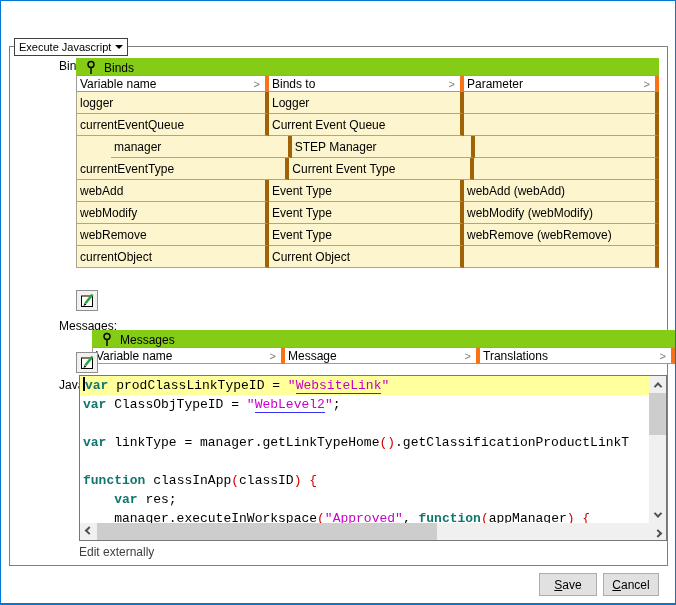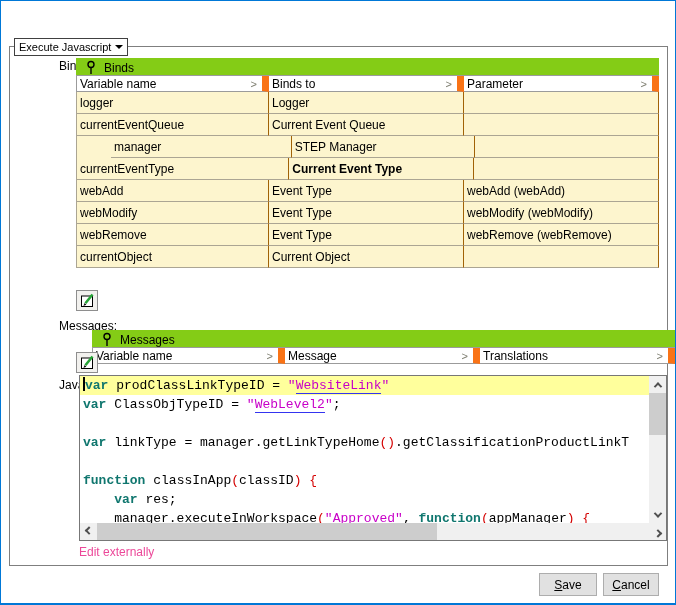--- a/index.html
+++ b/index.html
@@ -22,26 +22,26 @@
   .combo-arrow{width:0;height:0;border-left:4px solid transparent;border-right:4px solid transparent;
     border-top:4px solid #000;margin-right:4px;flex:none;}
   .side-label{position:absolute;left:14px;font-size:12px;color:#000;margin-left:44px;}
   
   .grid{position:absolute;left:75px;width:583px;}
   .band{height:17px;background:#84cc16;display:flex;align-items:flex-end;padding-left:10px;box-sizing:border-box;}
   .band svg{margin-right:8px;flex:none;}
   .band-title{font-size:12px;color:#000;}
   .thead{display:flex;border-top:1px solid #9b9b9b;border-left:1px solid #9b9b9b;
     background:#fff;box-sizing:border-box;height:17px;}
-  .th{box-sizing:border-box;border-right:7px solid #f97316;border-bottom:1px solid #9b9b9b;
+  .th{box-sizing:border-box;border-right:4px solid #f97316;border-bottom:1px solid #9b9b9b;
     display:flex;align-items:center;padding:0 5px 0 3px;font-size:12px;overflow:hidden;white-space:nowrap;}
   .sortch{margin-left:auto;color:#7d7d6f;font-size:11px;padding-left:4px;}
   .tbody{border-left:1px solid #aba593;box-sizing:border-box;}
   .tr{display:flex;height:22px;background:#fdf5ce;}
-  .td{box-sizing:border-box;border-right:1px solid #a16207;border-bottom:1px solid #aba593;
+  .td{box-sizing:border-box;border-right:4px solid #a16207;border-bottom:1px solid #aba593;
     padding-left:3px;font-size:12px;display:flex;align-items:center;overflow:hidden;white-space:nowrap;}
   .icon-btn{position:absolute;left:75px;width:22px;height:21px;background:#f2f1ee;
     border:1px solid #8e8e8e;display:flex;align-items:center;justify-content:center;padding:0;cursor:pointer;}
   
   .editor{position:absolute;left:78px;top:374px;width:588px;height:166px;
     border:1px solid #777;box-sizing:border-box;background:#fff;}
   .code{position:absolute;left:0;top:0;right:17px;bottom:17px;overflow:hidden;
     font-family:"Liberation Mono","DejaVu Sans Mono",monospace;font-size:13px;line-height:19px;}
   .code-line{height:19px;white-space:pre;padding-left:3px;}
   .code-line.hl{background:#ffff9c;}
@@ -59,21 +59,21 @@
   .sb-btn.left{position:absolute;left:0;top:0;}
   .sb-btn.right{position:absolute;right:0;top:0;}
   .vthumb{position:absolute;top:17px;left:0;width:17px;height:42px;background:#cdcdcd;}
   .hthumb{position:absolute;left:17px;top:0;width:340px;height:17px;background:#cdcdcd;}
   .chv{display:inline-block;width:6px;height:6px;border-left:2px solid #505050;border-top:2px solid #505050;box-sizing:border-box;}
   .chv-up{transform:rotate(45deg) translate(1px,1px);}
   .chv-down{transform:rotate(225deg) translate(1px,1px);}
   .chv-left{transform:rotate(-45deg) translate(1px,-1px);}
   .chv-right{transform:rotate(135deg) translate(1px,-1px);}
   
-  .ext-link{position:absolute;left:78px;top:544px;font-size:12px;color:#ec4899;text-decoration:none;cursor:pointer;}
+  .ext-link{position:absolute;left:78px;top:544px;font-size:12px;color:#404040;text-decoration:none;cursor:pointer;}
   .win-btn{position:absolute;height:23px;background:#e1e1e1;border:1px solid #adadad;
     font-size:12px;font-family:"Liberation Sans",sans-serif;color:#000;cursor:pointer;padding:0;}
   #save-btn{left:538px;top:572px;width:58px;}
   #cancel-btn{left:602px;top:572px;width:56px;}
 </style>
 </head>
 <body>
 
 <div class="dialog">
 
@@ -119,21 +119,21 @@
           <div class="td" style="width: 195px;">Current Event Queue</div>
           <div class="td" style="width: 195px;"></div>
         </div>
         <div class="tr">
           <div class="td" style="width: 192px; margin-left: 34px;">manager</div>
           <div class="td" style="width: 195px;">STEP Manager</div>
           <div class="td" style="width: 195px;"></div>
         </div>
         <div class="tr">
           <div class="td" style="width: 224px;">currentEventType</div>
-          <div class="td" style="width: 195px; font-weight: bold;">Current Event Type</div>
+          <div class="td" style="width: 195px;">Current Event Type</div>
           <div class="td" style="width: 195px;"></div>
         </div>
         <div class="tr">
           <div class="td" style="width: 192px;">webAdd</div>
           <div class="td" style="width: 195px;">Event Type</div>
           <div class="td" style="width: 195px;">webAdd (webAdd)</div>
         </div>
         <div class="tr">
           <div class="td" style="width: 192px;">webModify</div>
           <div class="td" style="width: 195px;">Event Type</div>

